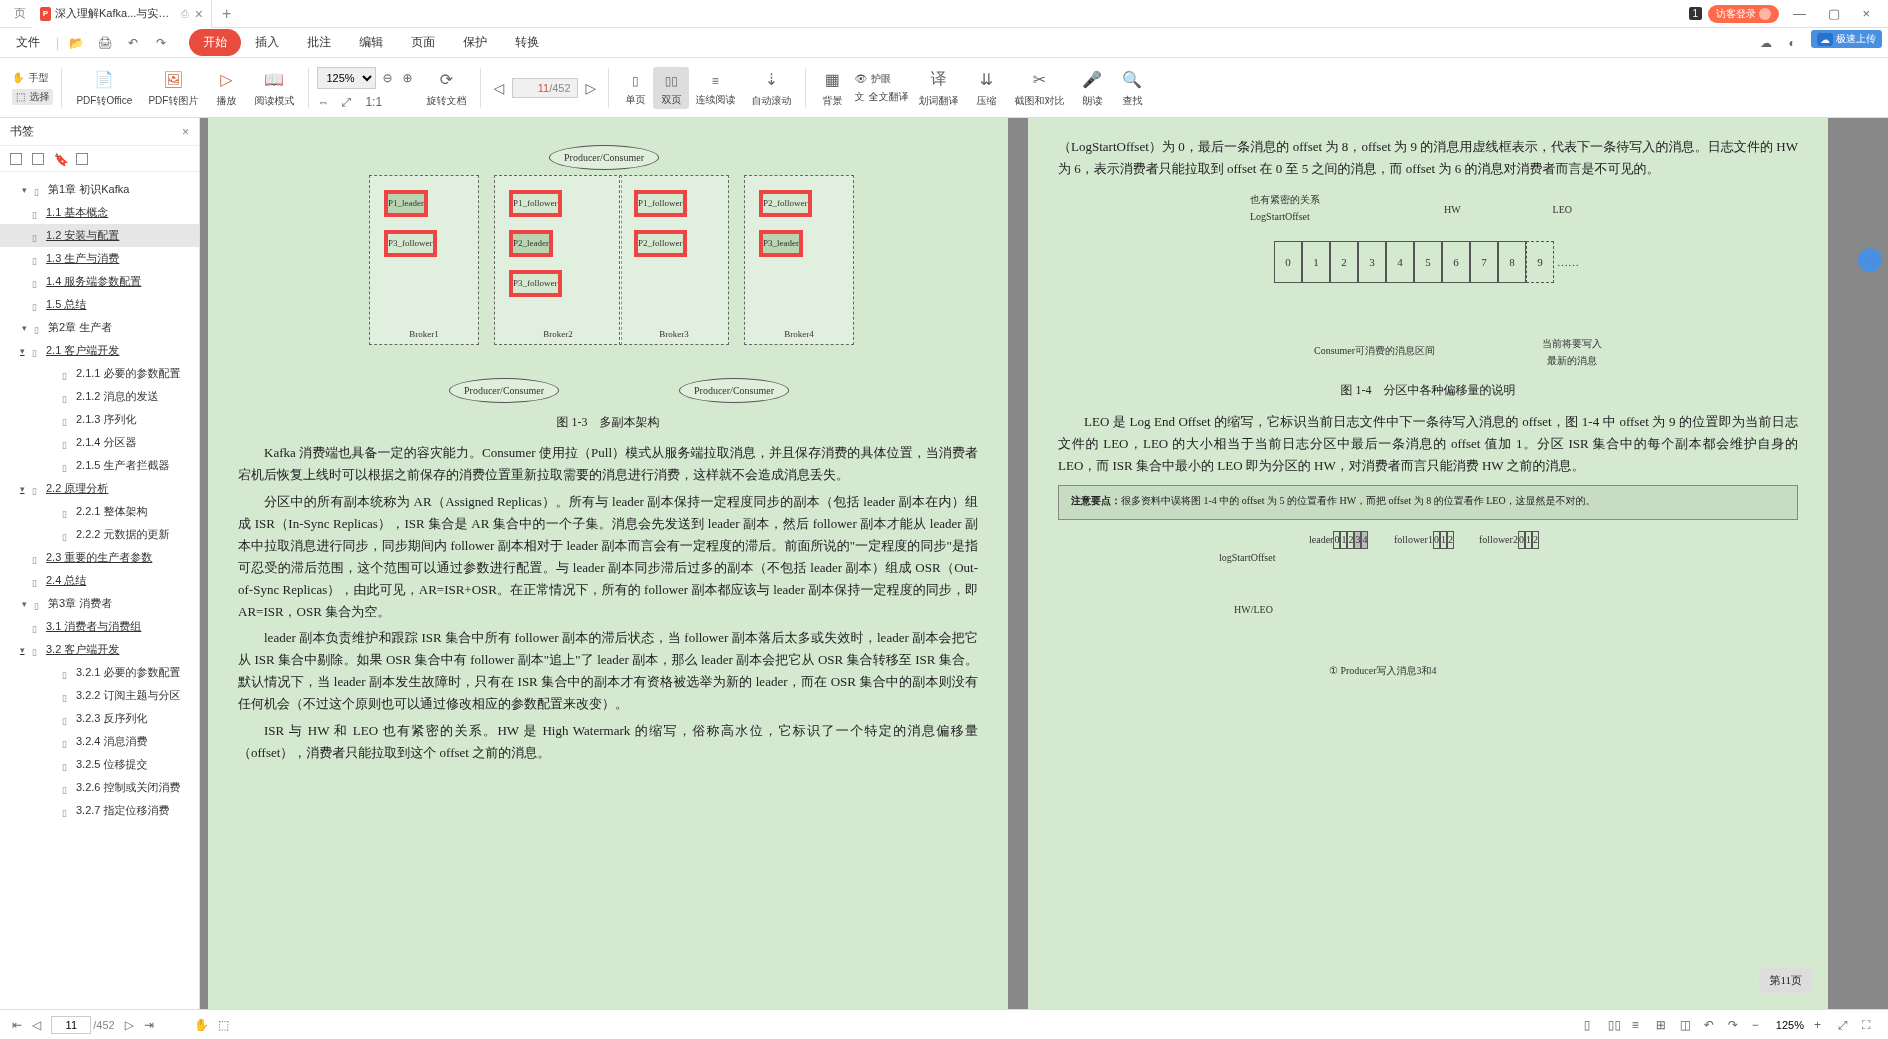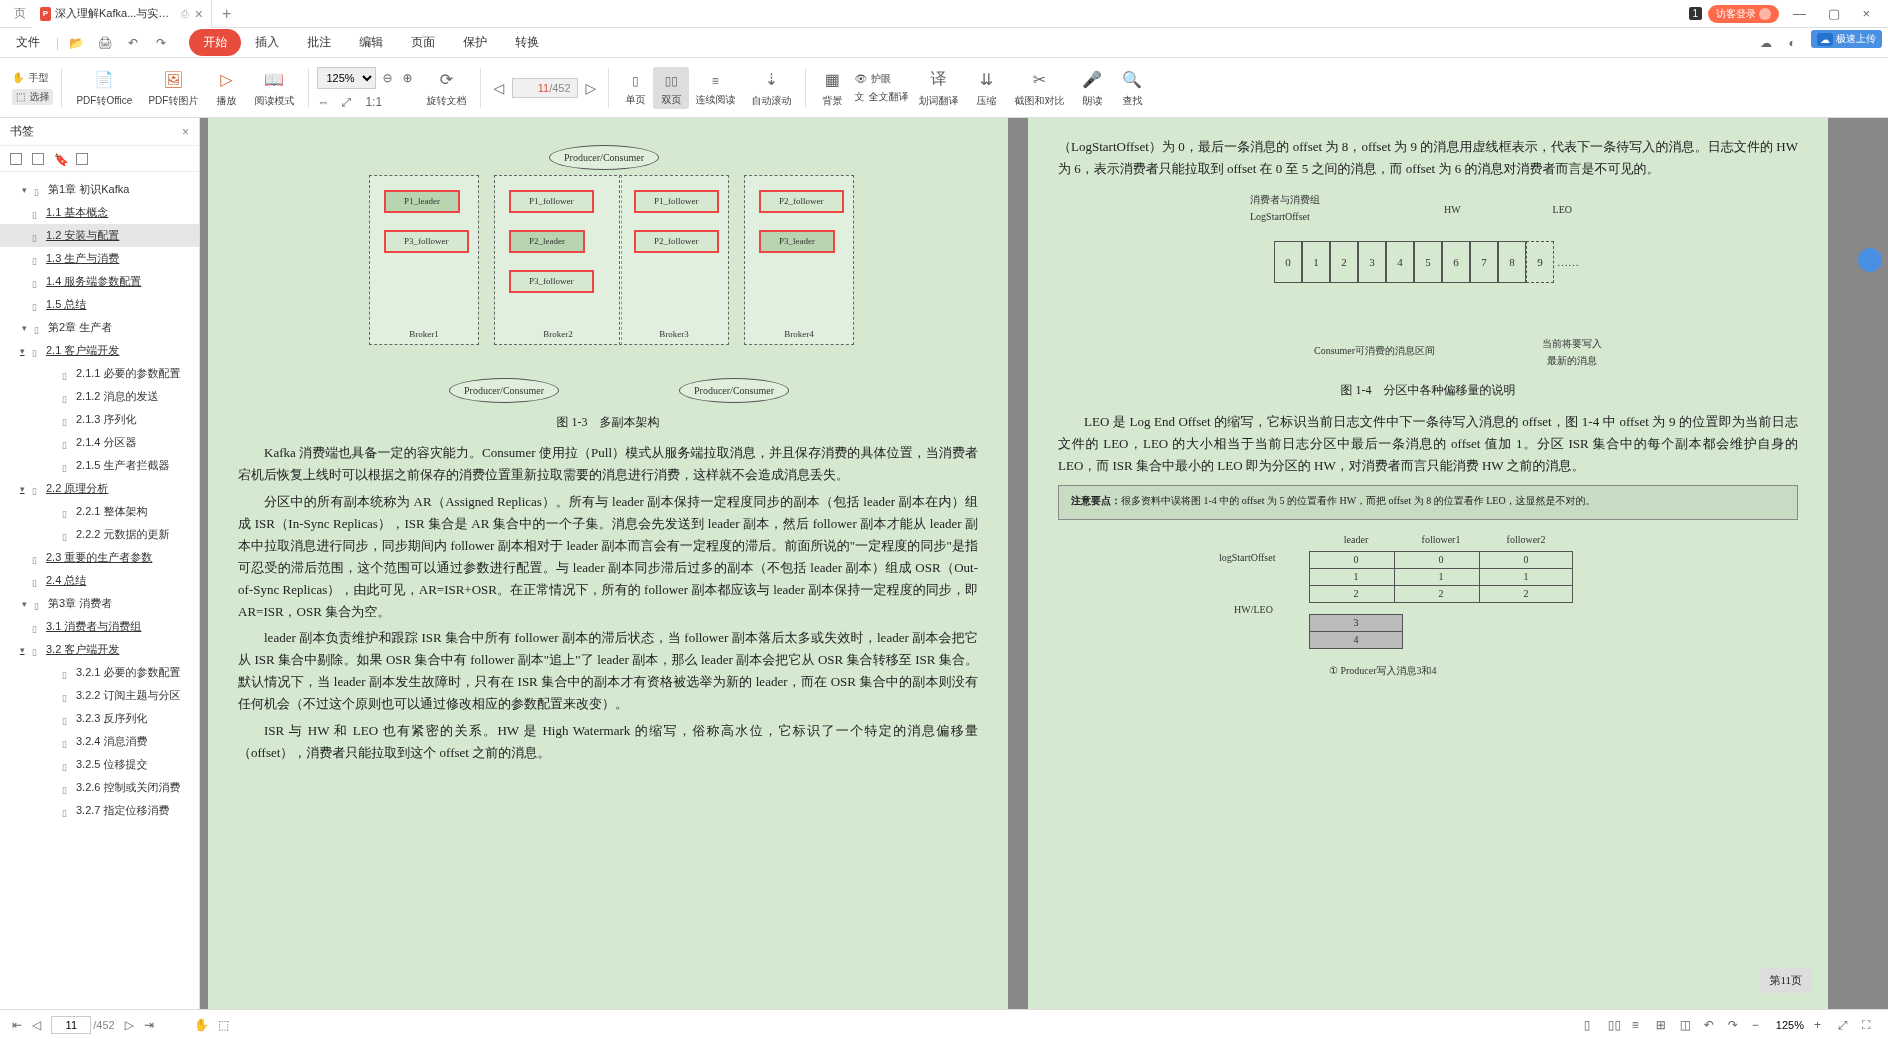--- a/index.html
+++ b/index.html
@@ -75,31 +75,31 @@
     .fig-caption { text-align: center; font-size: 12px; margin: 8px 0 10px; text-indent: 0; }
     .note-box { border: 1px solid #888; background: #c8dcc3; padding: 6px 12px; margin: 8px 0; font-size: 10px; }
     .note-box p { text-indent: 0; }
     
     
     .diagram { border: 1px dashed transparent; margin: 8px auto; position: relative; font-size: 10px; color: #333; }
     .d13 { width: 520px; height: 260px; }
     .oval { position: absolute; border: 1px solid #555; border-radius: 50%/50%; background: #e0efdc; padding: 3px 14px; font-size: 10px; }
     .broker-box { position: absolute; border: 1px dashed #666; background: rgba(255,255,255,0.3); }
     .broker-lbl { position: absolute; bottom: 2px; left: 50%; transform: translateX(-50%); font-size: 9px; }
-    .partition { position: absolute; border: 2px solid #ef4444; background: #d5e8d0; padding: 2px 18px; font-size: 9px; }
+    .partition { position: absolute; border: 4px solid #ef4444; background: #d5e8d0; padding: 2px 0; font-size: 9px; }
     .partition.leader { background: #b8d4b0; }
     
     .d14 { width: 370px; height: 180px; margin: 10px auto; }
     .offset-row { display: flex; justify-content: center; margin-top: 50px; }
     .offset-cell { width: 28px; height: 42px; border: 1px solid #555; display: flex; align-items: center; justify-content: center; font-size: 11px; background: #d5e8d0; }
     .offset-cell.dashed { border-style: dashed; }
     .offset-label { position: absolute; font-size: 10px; text-align: left; }
     
     .d15 { width: 280px; height: 150px; margin: 10px auto; font-size: 10px; }
-    .d15-col { position: absolute; display: flex; flex-direction: column; width: 94px; }
+    .d15-col { position: absolute; display: flex; flex-direction: row; width: 94px; }
     .d15-head { text-align: center; margin-bottom: 3px; }
     .d15-cell { border: 1px solid #555; text-align: center; height: 18px; line-height: 16px; background: #d5e8d0; margin-bottom: -1px; }
     .d15-cell.gray { background: #bbb; }
     .floating-icon { position: absolute; right: 6px; top: 130px; width: 24px; height: 24px; background: #4a90e2; border-radius: 50%; }
     
     
     .statusbar { height: 30px; background: #fff; border-top: 1px solid #ddd; display: flex; align-items: center; padding: 0 12px; gap: 10px; }
     .sb-left { display: flex; gap: 10px; align-items: center; }
     .sb-nav { font-size: 12px; color: #666; cursor: pointer; }
     .sb-page { display: flex; align-items: center; }
@@ -465,21 +465,21 @@
       <p>Kafka 消费端也具备一定的容灾能力。Consumer 使用拉（Pull）模式从服务端拉取消息，并且保存消费的具体位置，当消费者宕机后恢复上线时可以根据之前保存的消费位置重新拉取需要的消息进行消费，这样就不会造成消息丢失。</p>
       <p>分区中的所有副本统称为 AR（Assigned Replicas）。所有与 leader 副本保持一定程度同步的副本（包括 leader 副本在内）组成 ISR（In-Sync Replicas），ISR 集合是 AR 集合中的一个子集。消息会先发送到 leader 副本，然后 follower 副本才能从 leader 副本中拉取消息进行同步，同步期间内 follower 副本相对于 leader 副本而言会有一定程度的滞后。前面所说的"一定程度的同步"是指可忍受的滞后范围，这个范围可以通过参数进行配置。与 leader 副本同步滞后过多的副本（不包括 leader 副本）组成 OSR（Out-of-Sync Replicas），由此可见，AR=ISR+OSR。在正常情况下，所有的 follower 副本都应该与 leader 副本保持一定程度的同步，即 AR=ISR，OSR 集合为空。</p>
       <p>leader 副本负责维护和跟踪 ISR 集合中所有 follower 副本的滞后状态，当 follower 副本落后太多或失效时，leader 副本会把它从 ISR 集合中剔除。如果 OSR 集合中有 follower 副本"追上"了 leader 副本，那么 leader 副本会把它从 OSR 集合转移至 ISR 集合。默认情况下，当 leader 副本发生故障时，只有在 ISR 集合中的副本才有资格被选举为新的 leader，而在 OSR 集合中的副本则没有任何机会（不过这个原则也可以通过修改相应的参数配置来改变）。</p>
       <p>ISR 与 HW 和 LEO 也有紧密的关系。HW 是 High Watermark 的缩写，俗称高水位，它标识了一个特定的消息偏移量（offset），消费者只能拉取到这个 offset 之前的消息。</p>
     </div>
 
     <div class="page">
       <p style="text-indent:0">（LogStartOffset）为 0，最后一条消息的 offset 为 8，offset 为 9 的消息用虚线框表示，代表下一条待写入的消息。日志文件的 HW 为 6，表示消费者只能拉取到 offset 在 0 至 5 之间的消息，而 offset 为 6 的消息对消费者而言是不可见的。</p>
       <div class="diagram d14">
         <div class="offset-label" style="top:0;left:6px;text-align:left">
-          <div>消费者与消费组</div>
+          <div>也有紧密的关系</div>
           <div>LogStartOffset</div>
         </div>
         <div class="offset-label" style="top:10px;left:200px">HW</div>
         <div class="offset-label" style="top:10px;right:40px">LEO</div>
         <div class="offset-row" id="offset-row">
             <div class="offset-cell">0</div>
             <div class="offset-cell">1</div>
             <div class="offset-cell">2</div>
             <div class="offset-cell">3</div>
             <div class="offset-cell">4</div>

